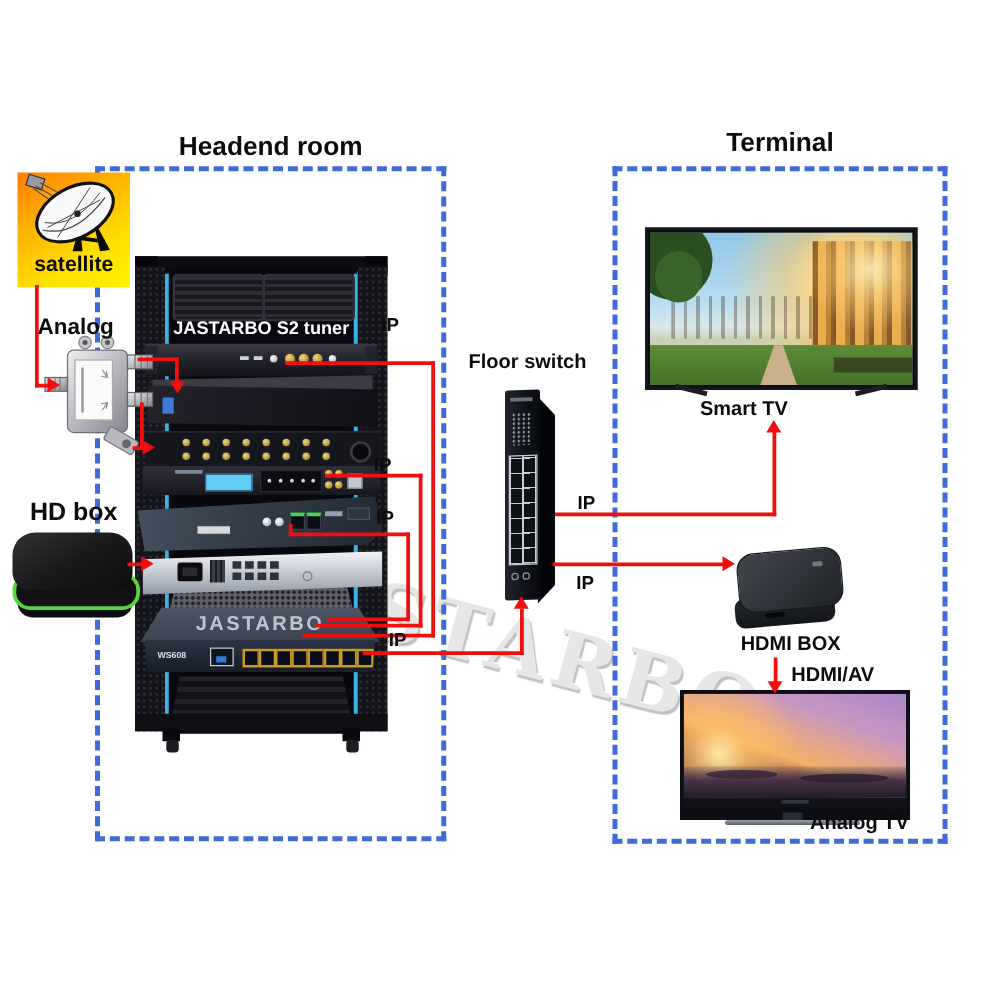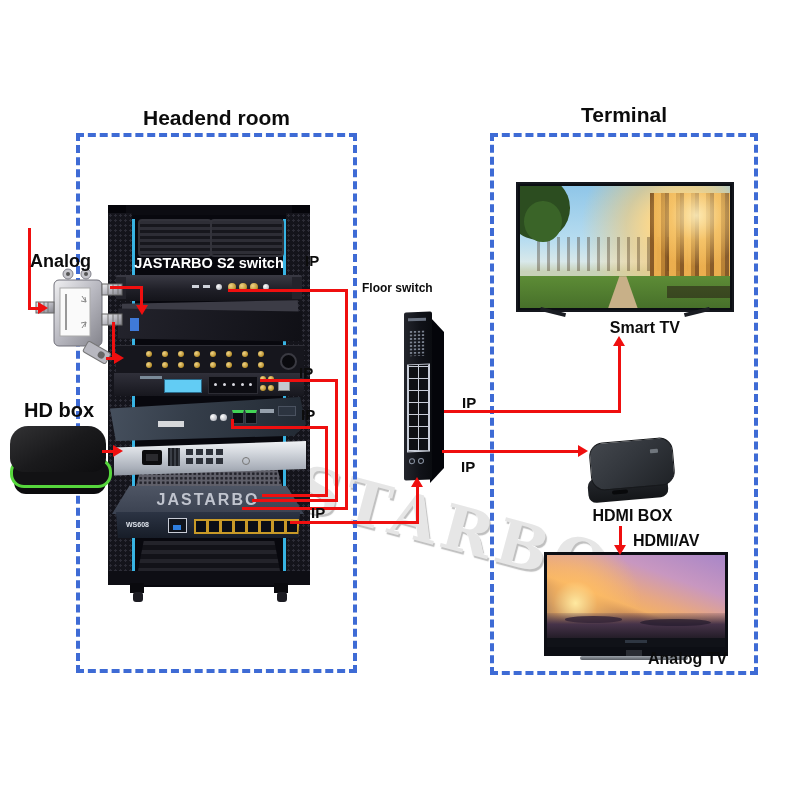--- a/index.html
+++ b/index.html
@@ -34,20 +34,38 @@
 <div id="stage">
 
   <div class="watermark">JASTARBO</div>
 
   <div class="dashbox" style="left:76px;top:133px;width:273px;height:532px;"></div>
   <div class="dashbox" style="left:490px;top:133px;width:260px;height:534px;"></div>
 
   <div class="lbl" style="left:76px;top:106px;width:281px;text-align:center;font-size:21px;">Headend room</div>
   <div class="lbl" style="left:490px;top:103px;width:268px;text-align:center;font-size:21px;">Terminal</div>
 
+  <div class="abs" style="left:14px;top:138px;width:90px;height:92px;z-index:5;background:linear-gradient(150deg,#ff7d00 0%,#ffb300 35%,#ffe000 70%,#fff200 100%);">
+    <svg width="90" height="68" viewBox="0 0 90 68">
+      <rect x="8" y="3" width="13" height="9" fill="#9a9aa0" stroke="#333" stroke-width="1" transform="rotate(18 14 7)"></rect>
+      <line x1="15" y1="11" x2="44" y2="28" stroke="#555" stroke-width="1"></line>
+      <line x1="18" y1="8" x2="50" y2="26" stroke="#555" stroke-width="1"></line>
+      <line x1="13" y1="13" x2="40" y2="32" stroke="#555" stroke-width="1"></line>
+      <path d="M60,36 L74,62 L66,63 Z" fill="#0a0a0a"></path>
+      <path d="M50,42 L44,63 L52,63 Z" fill="#0a0a0a"></path>
+      <rect x="44" y="52" width="26" height="3" fill="#0a0a0a" transform="rotate(8 57 53)"></rect>
+      <ellipse cx="46" cy="32" rx="33" ry="20" fill="#f8f8f8" stroke="#111" stroke-width="2.5" transform="rotate(-28 46 32)"></ellipse>
+      <path d="M20,46 Q46,52 70,20" fill="none" stroke="#444" stroke-width="1"></path>
+      <path d="M22,40 Q46,44 66,16" fill="none" stroke="#444" stroke-width="0.8"></path>
+      <line x1="24" y1="44" x2="66" y2="22" stroke="#444" stroke-width="0.8"></line>
+      <line x1="32" y1="52" x2="58" y2="12" stroke="#444" stroke-width="0.8"></line>
+      <circle cx="48" cy="33" r="2.6" fill="#222"></circle>
+    </svg>
+    <div class="abs" style="left:0;top:64px;width:90px;text-align:center;font-size:17px;font-weight:bold;color:#0a0a0a;">satellite</div>
+  </div>
 
   <div class="lbl" style="left:30px;top:251px;font-size:18px;">Analog</div>
   <svg class="abs" style="left:34px;top:260px;z-index:5;" width="92" height="106" viewBox="0 0 92 106">
     <defs>
       <linearGradient id="sg" x1="0" y1="0" x2="1" y2="1">
         <stop offset="0" stop-color="#f0f0f2"></stop>
           <stop offset="0.5" stop-color="#b8b8c0"></stop>
           <stop offset="1" stop-color="#84848c"></stop>
       </linearGradient>
     </defs>
@@ -89,21 +107,21 @@
     <div class="abs" style="left:0;top:0;width:202px;height:12px;background:#0c0c12;"></div>
     <div class="abs" style="left:0;top:0;width:18px;height:16px;background:#05050a;"></div>
     <div class="abs" style="left:184px;top:0;width:18px;height:16px;background:#05050a;"></div>
     <div class="abs" style="left:24px;top:10px;width:154px;height:372px;background:#08080e;"></div>
     <div class="abs post" style="left:0;top:8px;width:24px;height:372px;"></div>
     <div class="abs post" style="left:178px;top:8px;width:24px;height:372px;"></div>
     <div class="abs" style="left:24px;top:14px;width:3px;height:366px;background:#38b4e4;"></div>
     <div class="abs" style="left:175px;top:14px;width:3px;height:366px;background:#38b4e4;"></div>
     <div class="abs" style="left:30px;top:14px;width:70px;height:34px;border:2px solid #33333b;border-radius:4px;background:repeating-linear-gradient(180deg,#2e2e36 0 3px,#17171d 3px 6px);"></div>
     <div class="abs" style="left:102px;top:14px;width:70px;height:34px;border:2px solid #33333b;border-radius:4px;background:repeating-linear-gradient(180deg,#2e2e36 0 3px,#17171d 3px 6px);"></div>
-    <div class="abs" style="left:24px;top:50px;width:154px;text-align:center;font-size:14.5px;font-weight:bold;color:#fff;">JASTARBO S2 switch</div>
+    <div class="abs" style="left:24px;top:50px;width:154px;text-align:center;font-size:14.5px;font-weight:bold;color:#fff;">JASTARBO S2 tuner</div>
 
     <div class="abs" style="left:8px;top:70px;width:186px;height:26px;border-radius:2px;background:linear-gradient(180deg,#3a3a44,#1e1e26 60%,#14141a);">
       <div class="abs" style="left:0;top:2px;width:10px;height:22px;background:#23232b;"></div>
       <div class="abs" style="right:0;top:2px;width:10px;height:22px;background:#23232b;"></div>
       <div class="abs" style="left:76px;top:10px;width:7px;height:3px;background:#cfd3da;"></div>
       <div class="abs" style="left:87px;top:10px;width:7px;height:3px;background:#cfd3da;"></div>
       <div class="silverc" style="left:100px;top:9px;"></div>
       <div class="goldc" style="left:112px;top:8px;width:8px;height:8px;"></div>
       <div class="goldc" style="left:123px;top:8px;width:8px;height:8px;"></div>
       <div class="goldc" style="left:134px;top:8px;width:8px;height:8px;"></div>
@@ -204,21 +222,21 @@
     </div>
 
     <div class="abs" style="left:30px;top:336px;width:142px;height:30px;background:repeating-linear-gradient(180deg,#23232a 0 4px,#121218 4px 9px);clip-path:polygon(4% 0,96% 0,100% 100%,0 100%);"></div>
     <div class="abs" style="left:0;top:366px;width:202px;height:14px;background:#0e0e14;"></div>
     <div class="abs" style="left:22px;top:378px;width:14px;height:10px;background:#0a0a0e;"></div>
     <div class="abs" style="left:25px;top:387px;width:10px;height:10px;border-radius:3px;background:#1c1c22;"></div>
     <div class="abs" style="left:166px;top:378px;width:14px;height:10px;background:#0a0a0e;"></div>
     <div class="abs" style="left:169px;top:387px;width:10px;height:10px;border-radius:3px;background:#1c1c22;"></div>
   </div>
 
-  <div class="lbl" style="left:362px;top:281px;width:120px;font-size:12px;">Floor switch</div>
+  <div class="lbl" style="left:362px;top:281px;width:120px;text-align:center;font-size:16px;">Floor switch</div>
   <div id="fswitch">
     <div class="abs" style="position:absolute;left:32px;top:12px;width:14px;height:166px;background:#04050a;clip-path:polygon(0 0,100% 9%,100% 91%,0 100%);"></div>
     <div class="abs" style="position:absolute;left:6px;top:7px;width:28px;height:168px;background:linear-gradient(90deg,#23252c 0%,#101218 60%,#0a0c10 100%);transform:skewY(-2deg);border-radius:2px;">
       <div style="position:absolute;left:4px;top:6px;width:18px;height:3px;background:#6a7280;"></div>
       <div style="position:absolute;left:5px;top:18px;width:16px;height:26px;background-image:radial-gradient(#8a93a2 0.9px,transparent 1.1px);background-size:4px 3.5px;"></div>
       <div style="position:absolute;left:3px;top:52px;width:21px;height:86px;background-color:#0e1014;background-image:repeating-linear-gradient(0deg,#c8cdd8 0 1px,transparent 1px 12px),repeating-linear-gradient(90deg,#c8cdd8 0 1px,transparent 1px 10px);border:1px solid #c8cdd8;"></div>
       <div style="position:absolute;left:5px;top:146px;width:4px;height:4px;border:1px solid #8a93a2;border-radius:50%;"></div>
       <div style="position:absolute;left:14px;top:146px;width:4px;height:4px;border:1px solid #8a93a2;border-radius:50%;"></div>
     </div>
   </div>
@@ -234,21 +252,21 @@
         <div class="abs" style="left:-6%;top:-8%;width:30%;height:52%;border-radius:50%;background:#2c4d20;"></div>
         <div class="abs" style="left:2%;top:12%;width:18%;height:34%;border-radius:50%;background:#3a6428;"></div>
         <div class="abs" style="left:0;bottom:0;width:100%;height:26%;background:linear-gradient(180deg,#5d8c36,#47702a);"></div>
         <div class="abs" style="left:42%;bottom:0;width:14%;height:26%;background:#c8b088;clip-path:polygon(38% 0,62% 0,100% 100%,0 100%);"></div>
         <div class="abs" style="right:0;bottom:8%;width:30%;height:10%;background:rgba(40,30,20,0.55);"></div>
       </div>
     </div>
     <div class="abs" style="left:24px;top:128px;width:26px;height:4px;background:#1a1d23;transform:rotate(14deg);"></div>
     <div class="abs" style="left:168px;top:128px;width:26px;height:4px;background:#1a1d23;transform:rotate(-14deg);"></div>
   </div>
-  <div class="lbl" style="left:560px;top:319px;width:120px;text-align:right;font-size:16px;">Smart TV</div>
+  <div class="lbl" style="left:560px;top:319px;width:120px;text-align:left;font-size:16px;">Smart TV</div>
 
   <div class="abs" style="left:586px;top:436px;width:92px;height:72px;z-index:5;">
     <div class="abs" style="left:2px;top:40px;width:80px;height:24px;border-radius:8px;background:linear-gradient(180deg,#25282d,#141619);transform:rotate(-5deg);"></div>
     <div class="abs" style="left:4px;top:4px;width:82px;height:46px;border-radius:14px;border:1px solid #17191c;background:linear-gradient(140deg,#43474d 0%,#33373d 45%,#1f2226 100%);transform:rotate(-5deg);">
       <div class="abs" style="right:14px;top:10px;width:8px;height:4px;background:#70767d;border-radius:1px;"></div>
     </div>
     <div class="abs" style="left:26px;top:54px;width:16px;height:4px;background:#08090b;border-radius:2px;transform:rotate(-5deg);"></div>
   </div>
   <div class="lbl" style="left:585px;top:507px;width:95px;text-align:center;font-size:16px;">HDMI BOX</div>
   <div class="lbl" style="left:633px;top:532px;font-size:16px;">HDMI/AV</div>

